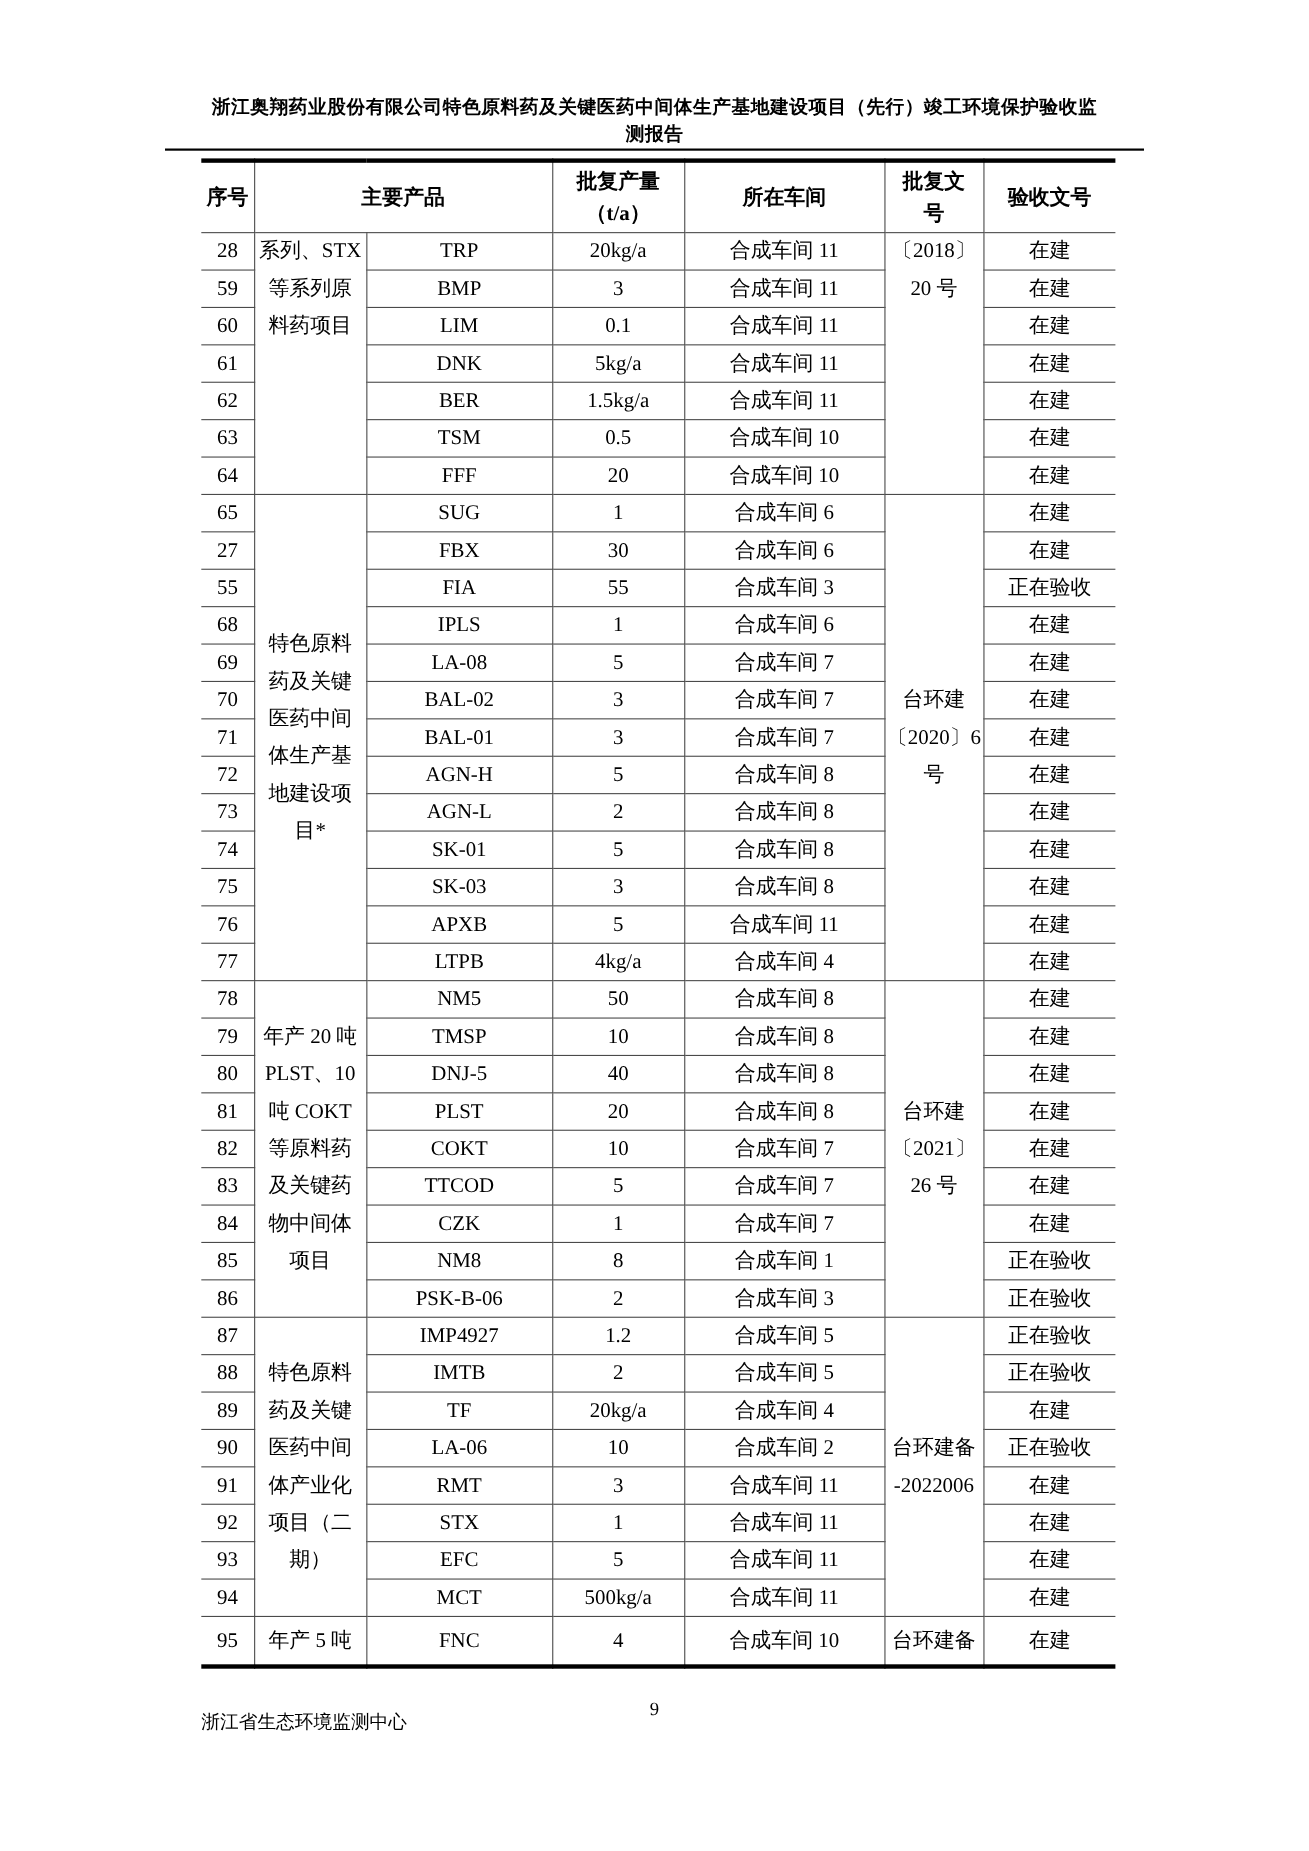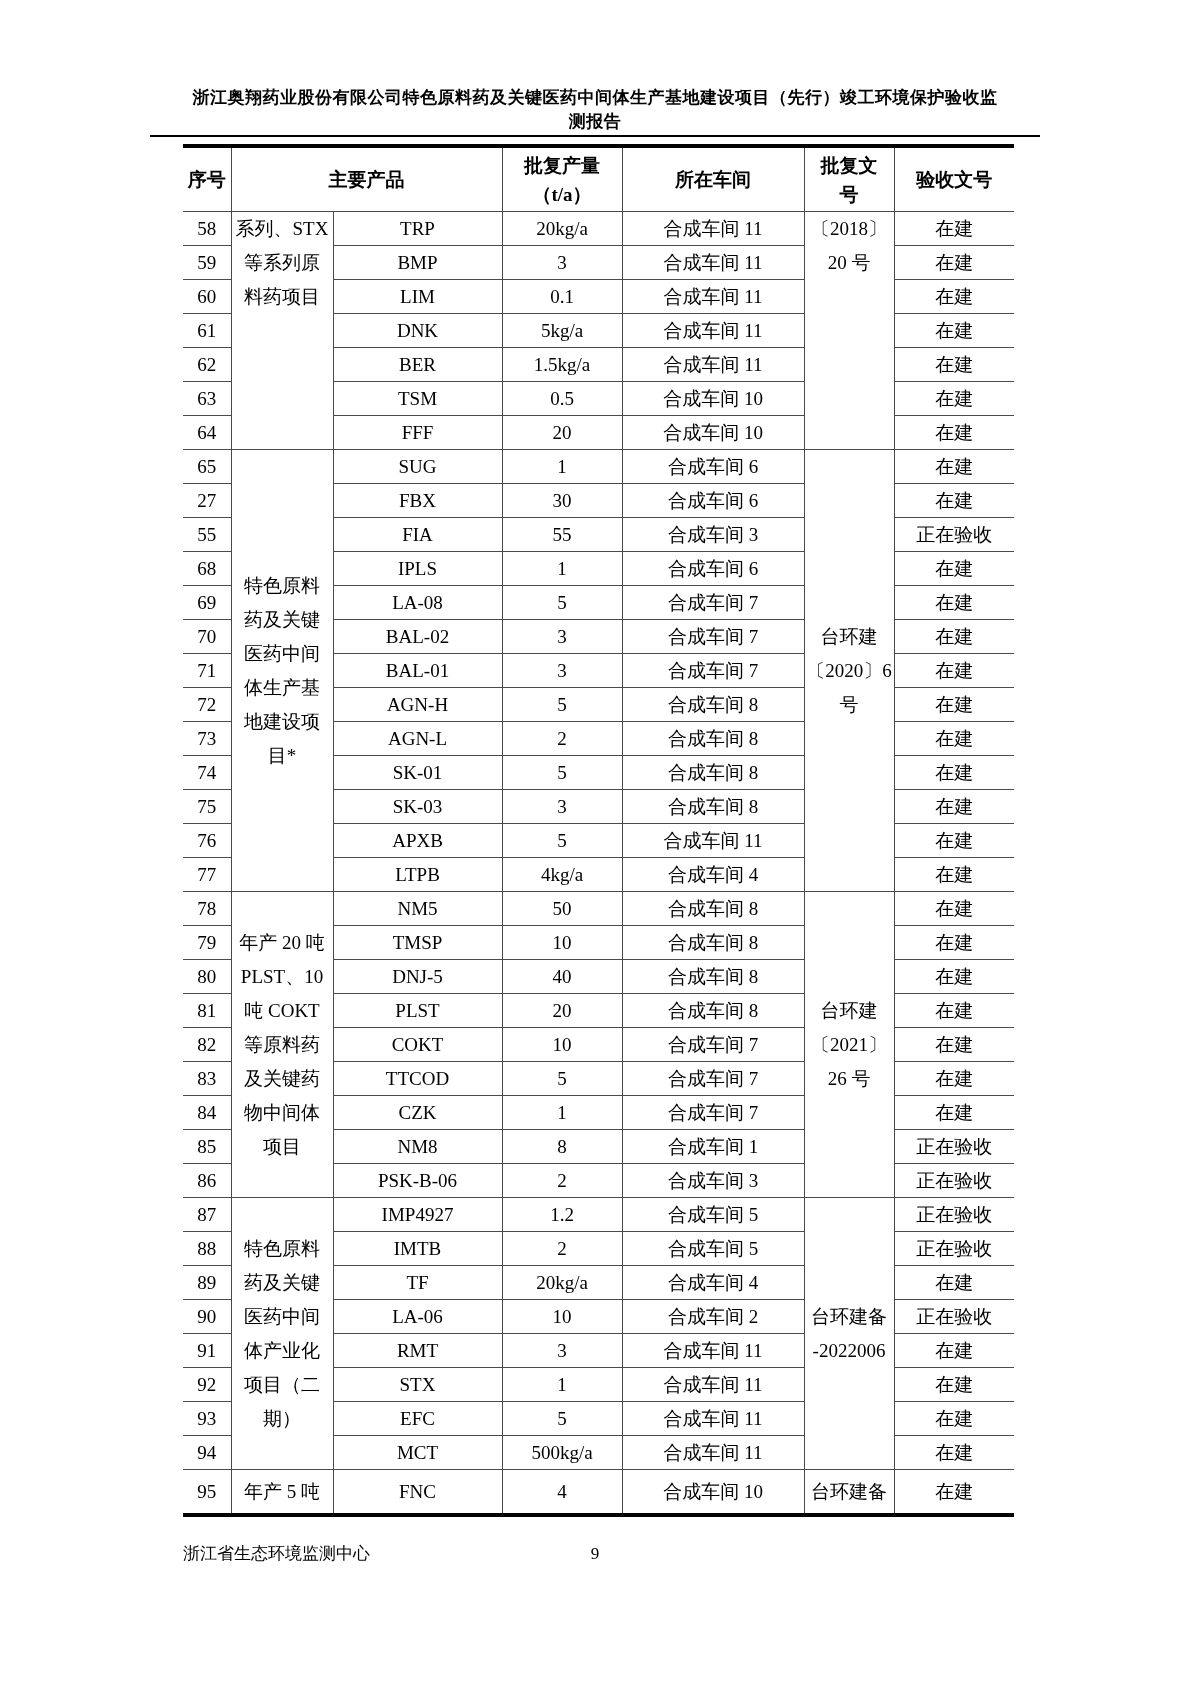--- a/index.html
+++ b/index.html
@@ -40,21 +40,21 @@
   tbody td { height:33px; line-height:22px; }
   tbody tr.tall-row td { height:43px; }
   td.cell-group, td.cell-approval {
     white-space:pre-line; line-height:34px; padding:0 1px;
   }
   td.valign-top { vertical-align:top; }
   .doc-footer {
     position:absolute; top:1543px; left:150px; width:890px;
     font-size:17px; line-height:22px;
   }
-  .doc-footer .footer-left { position:absolute; left:33px; top:0; }
+  .doc-footer .footer-left { position:absolute; left:33px; top:12px; }
   .doc-footer .footer-page {
     position:absolute; left:50%; transform:translateX(-50%); top:0;
   }
 </style>
 </head>
 <body>
 
 <div class="doc-title">
   <div>浙江奥翔药业股份有限公司特色原料药及关键医药中间体生产基地建设项目（先行）竣工环境保护验收监</div>
   <div>测报告</div>
@@ -78,21 +78,21 @@
       <th style="white-space: pre-line;">批复产量
 （t/a）</th>
       <th style="white-space: pre-line;">所在车间</th>
       <th style="white-space: pre-line;">批复文
 号</th>
       <th style="white-space: pre-line;">验收文号</th>
     </tr>
   </thead>
   <tbody>
       <tr>
-        <td>58</td>
+        <td>28</td>
         <td rowspan="7" class="cell-group valign-top">系列、STX
 等系列原
 料药项目</td>
         <td>TRP</td>
         <td>20kg/a</td>
         <td>合成车间 11</td>
         <td rowspan="7" class="cell-approval valign-top">〔2018〕
 20 号</td>
         <td>在建</td>
       </tr>

